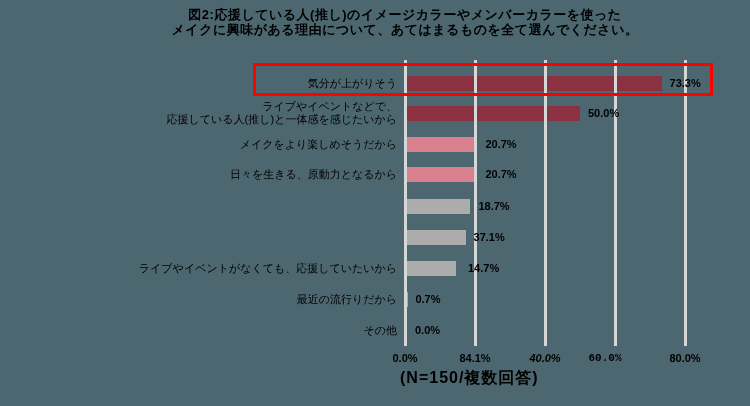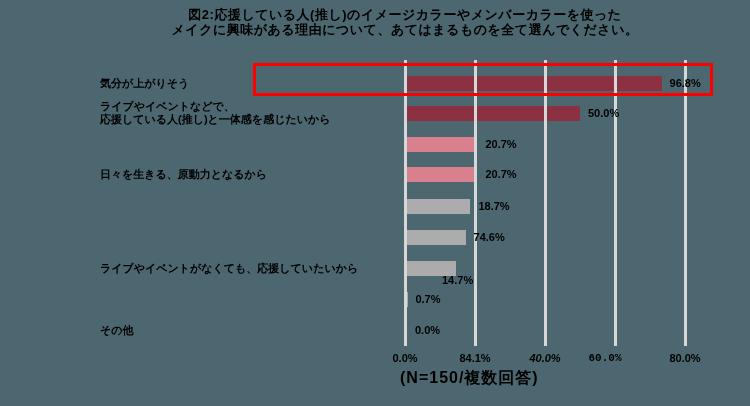--- a/index.html
+++ b/index.html
@@ -14,22 +14,22 @@
     text-align:center;font-size:13px;font-weight:bold;line-height:15px;
     letter-spacing:0.5px;
   }
   .chart-layer{position:absolute;left:0;top:0;width:750px;height:406px;}
   .gridline{
     position:absolute;top:60px;height:286px;width:3px;
     background:#D6D8D8;z-index:3;
   }
   .bar{position:absolute;height:15px;z-index:2;}
   .cat-label{
-    position:absolute;left:100px;width:297px;
-    font-size:11px;font-weight:bold;line-height:13px;
+    position:absolute;left:100px;width:297px;text-align:right;
+    font-size:11px;font-weight:normal;line-height:13px;
     white-space:pre-line;transform:translateY(-50%);z-index:4;
   }
   .value-label{
     position:absolute;font-size:11px;font-weight:bold;
     transform:translateY(-50%);z-index:4;white-space:nowrap;
   }
   .x-tick{
     position:absolute;top:352px;font-size:11px;font-weight:bold;
     transform:translateX(-50%);z-index:4;white-space:nowrap;
   }
@@ -57,37 +57,39 @@
     <div class="gridline" style="left: 474px;"></div>
     <div class="x-tick" style="left: 475px;">84.1%</div>
     <div class="gridline" style="left: 544px;"></div>
     <div class="x-tick" style="left: 545px; font-style: italic;">40.0%</div>
     <div class="gridline" style="left: 614px;"></div>
     <div class="x-tick" style="left: 605px; font-family: Liberation Mono, monospace;">60.0%</div>
     <div class="gridline" style="left: 684px;"></div>
     <div class="x-tick" style="left: 685px;">80.0%</div>
     <div class="cat-label" style="top: 83px;">気分が上がりそう</div>
     <div class="bar" style="left: 405px; top: 75.5px; width: 256.55px; background: rgb(140, 49, 66);"></div>
-    <div class="value-label" style="left: 669.55px; top: 83px;">96.8%</div>
+    <div class="value-label" style="left: 669.55px; top: 83px;">73.3%</div>
     <div class="cat-label" style="top: 113px;">ライブやイベントなどで、
 応援している人(推し)と一体感を感じたいから</div>
     <div class="bar" style="left: 405px; top: 105.5px; width: 175px; background: rgb(140, 49, 66);"></div>
     <div class="value-label" style="left: 588px; top: 113px;">50.0%</div>
+    <div class="cat-label" style="top: 144px;">メイクをより楽しめそうだから</div>
     <div class="bar" style="left: 405px; top: 136.5px; width: 72.45px; background: rgb(216, 128, 142);"></div>
     <div class="value-label" style="left: 485.45px; top: 144px;">20.7%</div>
     <div class="cat-label" style="top: 174px;">日々を生きる、原動力となるから</div>
     <div class="bar" style="left: 405px; top: 166.5px; width: 72.45px; background: rgb(216, 128, 142);"></div>
     <div class="value-label" style="left: 485.45px; top: 174px;">20.7%</div>
     <div class="bar" style="left: 405px; top: 198.5px; width: 65.45px; background: rgb(172, 172, 172);"></div>
     <div class="value-label" style="left: 478.45px; top: 206px;">18.7%</div>
     <div class="bar" style="left: 405px; top: 229.5px; width: 60.55px; background: rgb(172, 172, 172);"></div>
-    <div class="value-label" style="left: 473.55px; top: 237px;">74.6%</div>
+    <div class="value-label" style="left: 473.55px; top: 237px;">37.1%</div>
     <div class="cat-label" style="top: 268px;">ライブやイベントがなくても、応援していたいから</div>
     <div class="bar" style="left: 405px; top: 260.5px; width: 51.45px; background: rgb(172, 172, 172);"></div>
-    <div class="value-label" style="left: 442px; top: 268px; margin-top: 12px;">14.7%</div>
+    <div class="value-label" style="left: 468px; top: 268px;">14.7%</div>
+    <div class="cat-label" style="top: 299px;">最近の流行りだから</div>
     <div class="bar" style="left: 405px; top: 291.5px; width: 3px; background: rgb(172, 172, 172);"></div>
     <div class="value-label" style="left: 415.45px; top: 299px;">0.7%</div>
     <div class="cat-label" style="top: 330px;">その他</div>
     <div class="value-label" style="left: 415px; top: 330px;">0.0%</div>
   </div>
 
 <div class="highlight-box"></div>
 
 <div class="note">(N=150/複数回答)</div>
 

